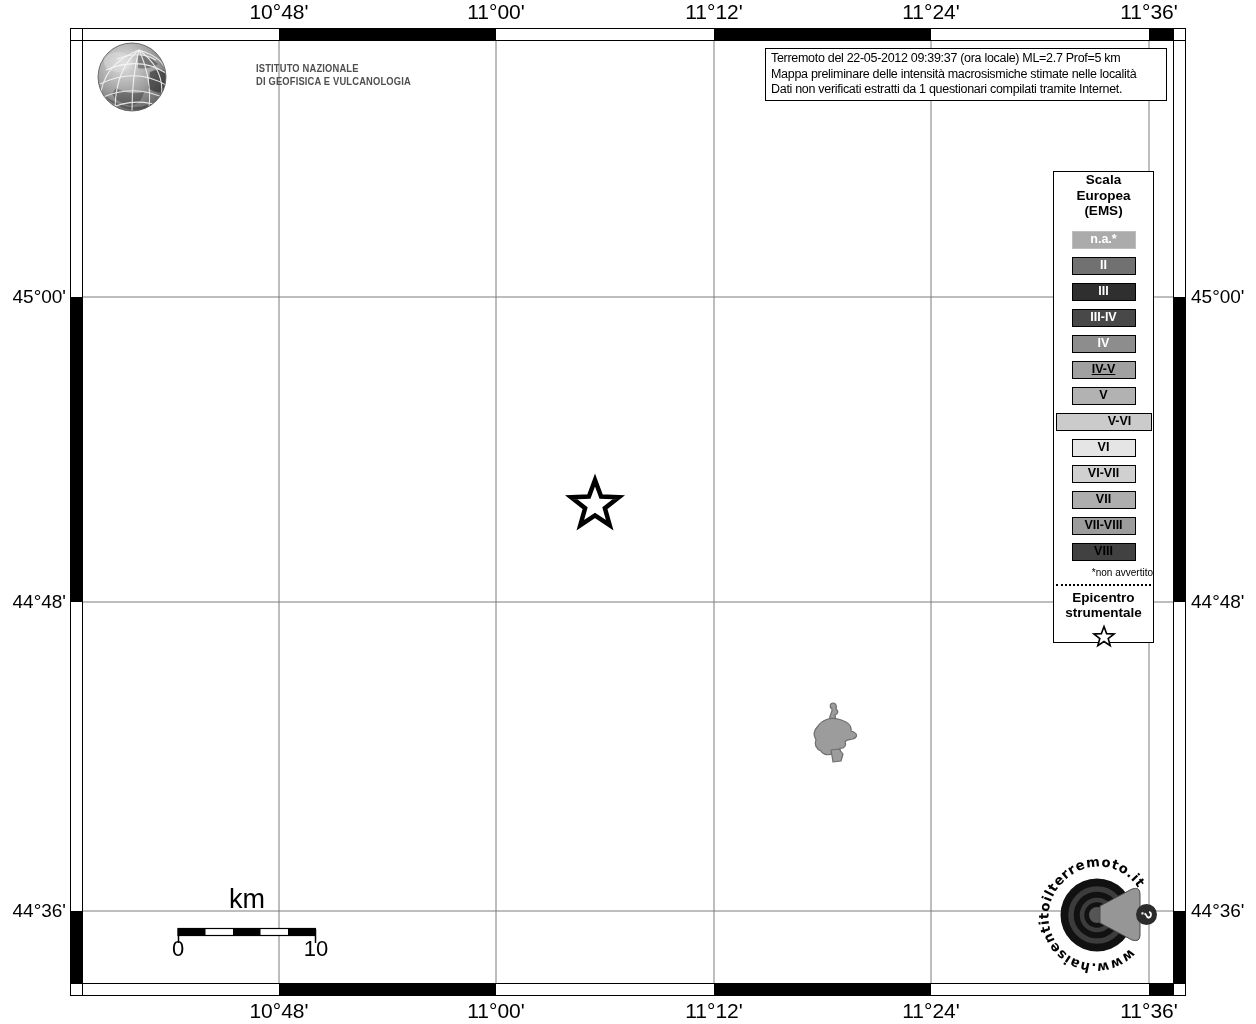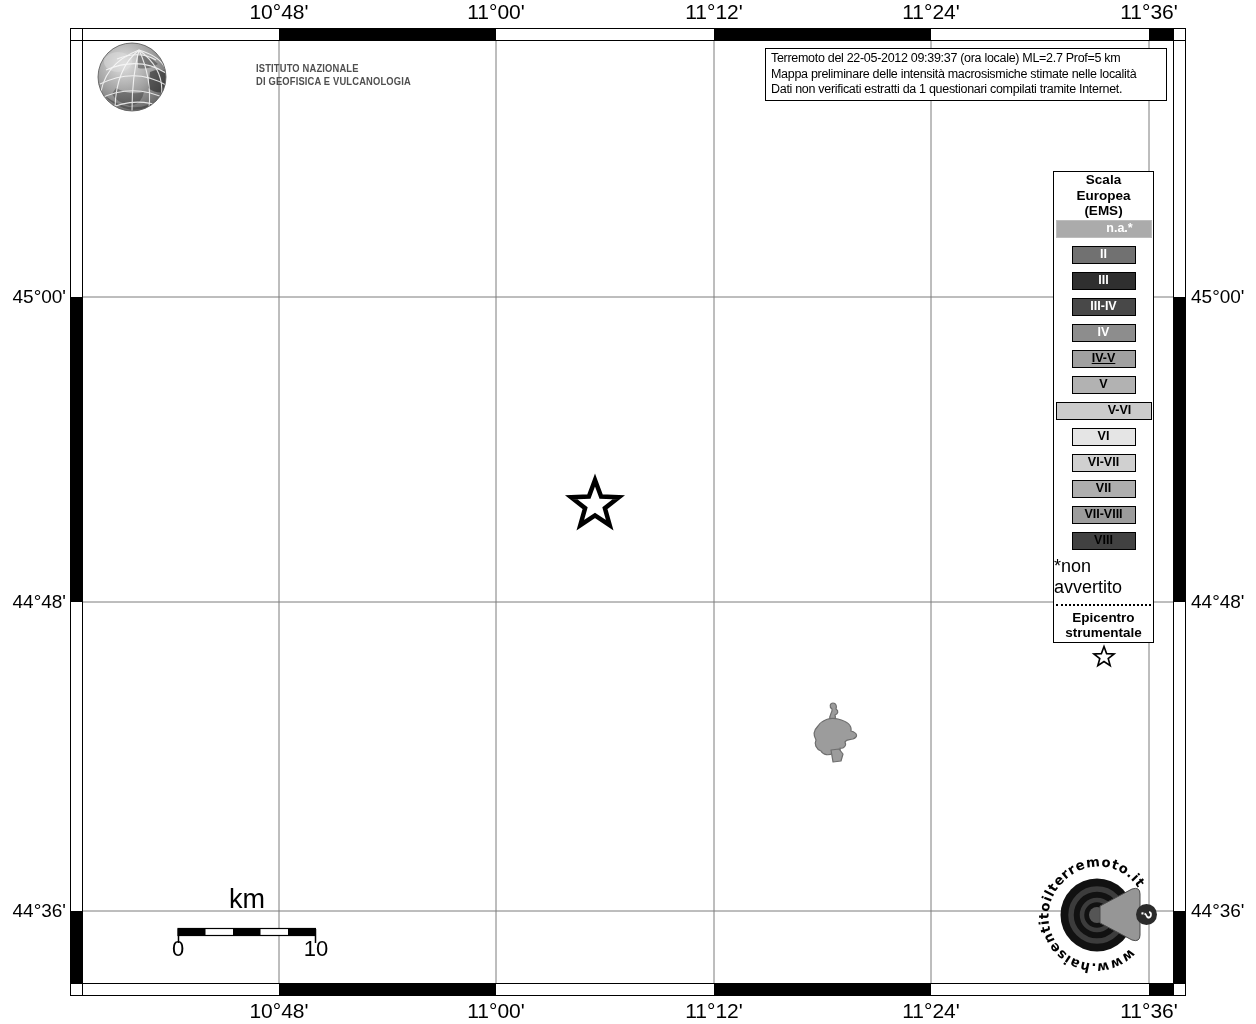--- a/index.html
+++ b/index.html
@@ -8,22 +8,22 @@
   .gfx{position:absolute;left:0;top:0;z-index:1;}
   .txt{position:absolute;z-index:3;}
   .lonlab{width:100px;text-align:center;font-size:21px;line-height:22px;}
   .latlab{width:84px;font-size:19px;line-height:22px;}
   .infobox{left:765px;top:48px;width:391px;background:#fff;border:1px solid #000;
            font-size:12.5px;line-height:15.7px;letter-spacing:-0.3px;padding:2px 4px 2px 5px;z-index:4;}
   .legend{left:1053px;top:171px;width:99px;height:470px;background:#fff;border:1px solid #000;z-index:4;}
   .legend-title{margin-top:0;text-align:center;font-weight:bold;font-size:13.5px;line-height:15.5px;}
   .ems-item{width:62px;height:16px;margin:8px auto 0;border:1px solid #000;
             text-align:center;font-weight:bold;font-size:12.5px;line-height:15px;box-sizing:content-box;}
-  .ems-item.first{margin-top:1px;padding-left:32px;}
-  .legend-foot{margin-top:6px;text-align:left;font-size:18px;}
+  .ems-item.first{margin-top:12px;}
+  .legend-foot{margin-top:6px;text-align:right;font-size:10px;}
   .legend-div{margin:6px 2px 0;border-top:2px dotted #000;height:0;}
   .legend-epi{margin-top:4px;text-align:center;font-weight:bold;font-size:13.5px;line-height:15.5px;}
   .legend-star{display:block;margin:3px auto 0;}
   .ingv-text{left:256px;top:62px;font-size:11px;font-weight:bold;color:#4f4f4f;line-height:13px;
              transform:scaleX(0.85);transform-origin:left top;letter-spacing:0.2px;white-space:nowrap;}
   .km-lab{left:200px;top:884px;width:94px;text-align:center;font-size:27px;}
   .num-lab{top:936px;width:40px;text-align:center;font-size:22px;}
 </style>
 </head>
 <body>

